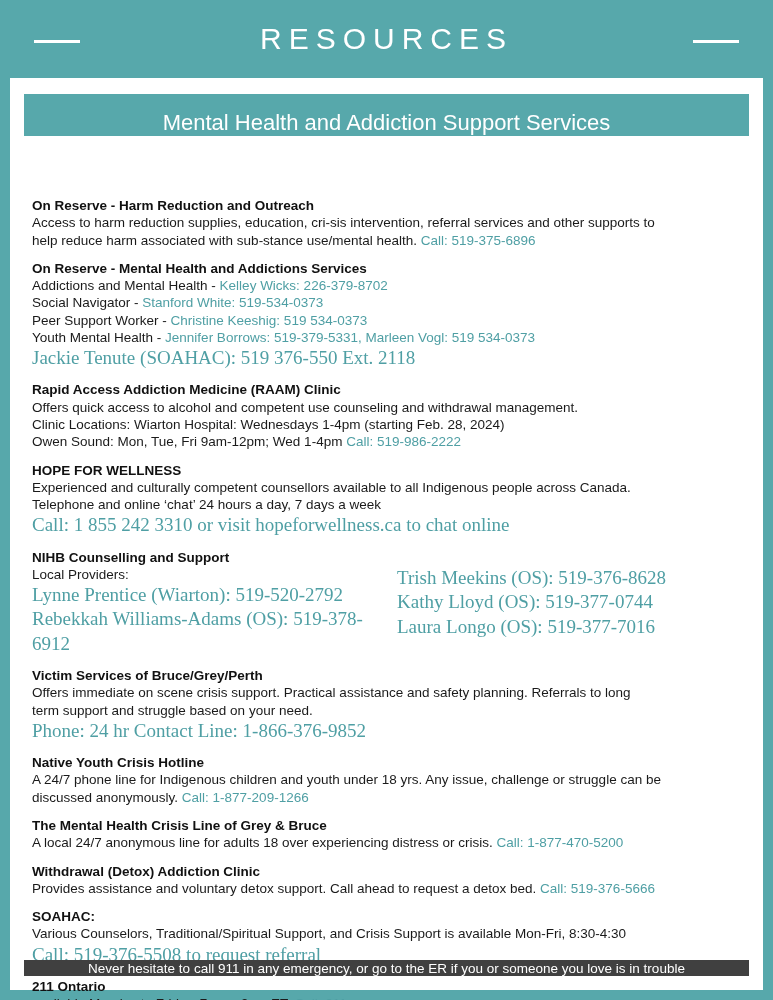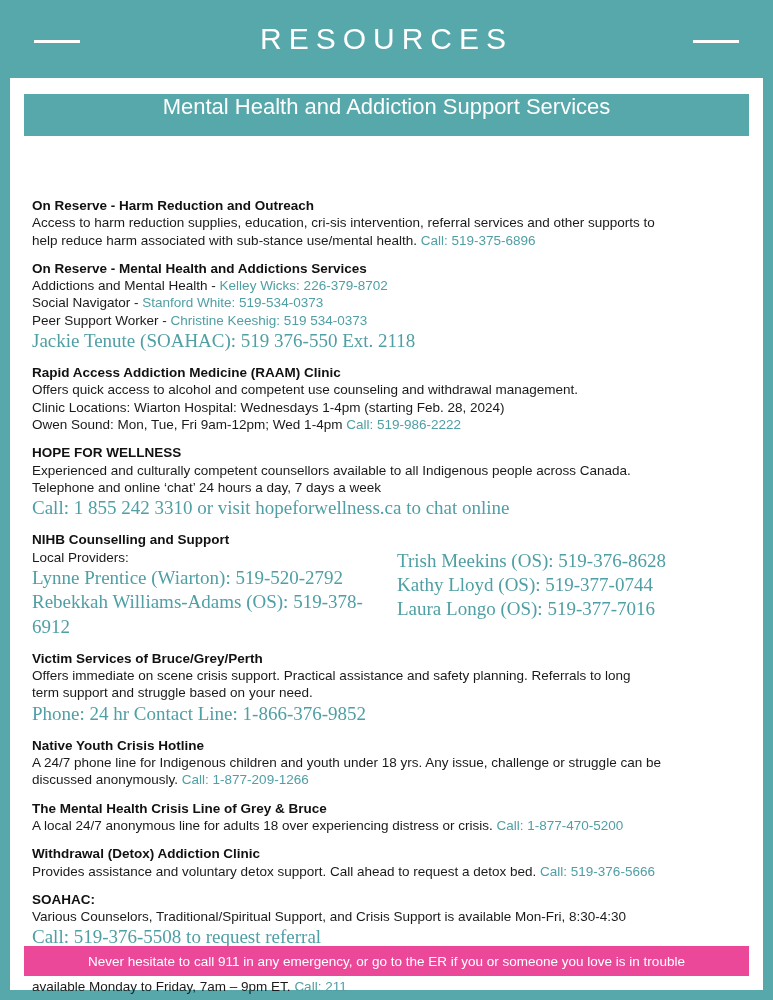--- a/index.html
+++ b/index.html
@@ -48,21 +48,21 @@
     background: #ffffff;
   }
   .header-rule.left { left: 34px; }
   .header-rule.right { right: 34px; }
 
   .title-bar {
     margin: 16px 14px 0 14px;
     background: #57a8ab;
     height: 42px;
     display: flex;
-    align-items: flex-start;
+    align-items: flex-end;
     justify-content: center;
   }
   .title-bar-text {
     color: #ffffff;
     font-size: 22px;
     font-weight: 400;
   }
 
   .content {
     padding: 14px 36px 0 22px;
@@ -99,22 +99,22 @@
   }
   .col-right {
     flex: 1;
   }
 
   .footer {
     position: absolute;
     left: 14px;
     right: 14px;
     bottom: 14px;
-    background: #ec4899;
-    height: 30px;
+    background: #404040;
+    height: 16px;
     display: flex;
     align-items: center;
     justify-content: center;
   }
   .footer-text {
     color: #ffffff;
     font-size: 13.5px;
   }
 </style>
 </head>
@@ -145,20 +145,23 @@
     <div class="section">
       <div class="sec-title">On Reserve - Mental Health and Addictions Services</div>
       <div class="line">
         <span>Addictions and Mental Health - </span><span class="teal">Kelley Wicks: 226-379-8702</span>
       </div>
       <div class="line">
         <span>Social Navigator - </span><span class="teal">Stanford White: 519-534-0373</span>
       </div>
       <div class="line">
         <span>Peer Support Worker - </span><span class="teal">Christine Keeshig: 519 534-0373</span>
+      </div>
+      <div class="line">
+        <span>Youth Mental Health - </span><span class="teal">Jennifer Borrows: 519-379-5331, Marleen Vogl: 519 534-0373</span>
       </div>
       <div class="teal-line">Jackie Tenute (SOAHAC): 519 376-550 Ext. 2118</div>
     </div>
 
     <div class="section">
       <div class="sec-title">Rapid Access Addiction Medicine (RAAM) Clinic</div>
       <div class="line">Offers quick access to alcohol and competent use counseling and withdrawal management.</div>
       <div class="line">Clinic Locations: Wiarton Hospital: Wednesdays 1-4pm (starting Feb. 28, 2024)</div>
       <div class="line">
         <span>Owen Sound: Mon, Tue, Fri 9am-12pm; Wed 1-4pm </span><span class="teal">Call: 519-986-2222</span>

